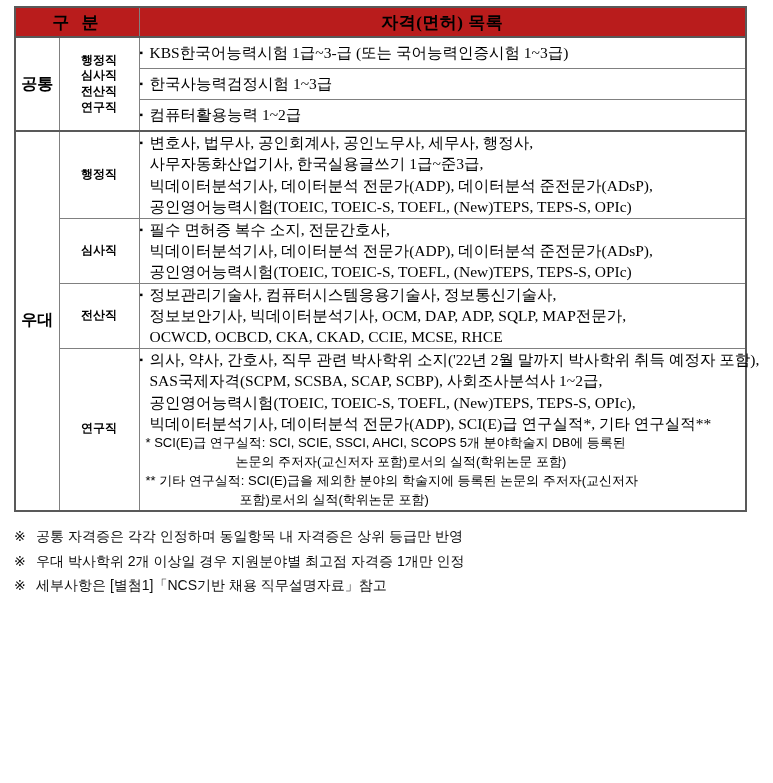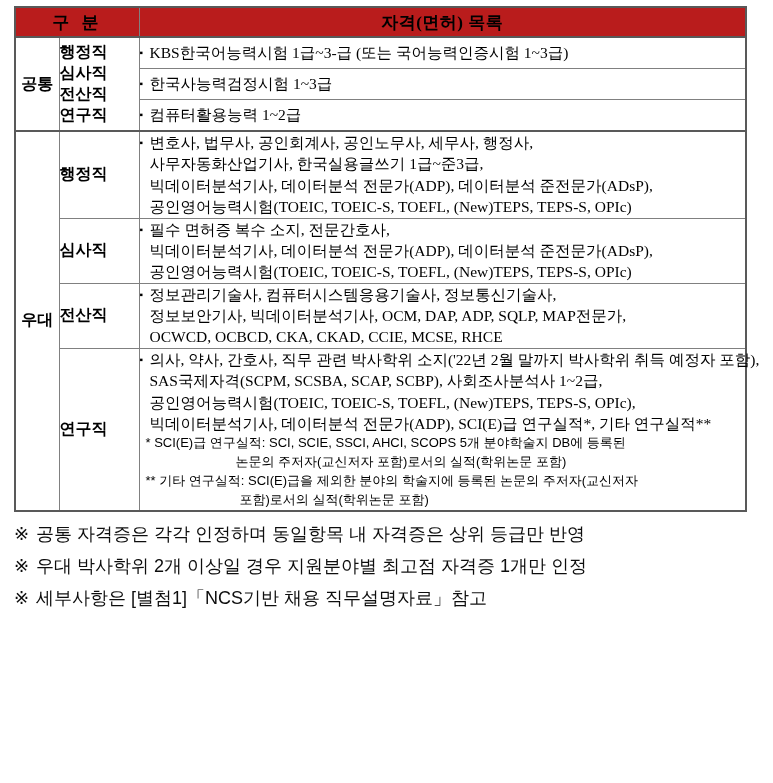--- a/index.html
+++ b/index.html
@@ -56,23 +56,23 @@
   .col-b { width: 80px; }
 
   
   .grp {
     text-align: center;
     font-weight: bold;
     font-size: 16px;
   }
   
   .job {
-    text-align: left;
+    text-align: center;
     font-weight: bold;
-    font-size: 16px;
+    font-size: 12px;
     line-height: 1.30;
   }
   .job .stack { display: block; }
 
   
   .content {
     padding: 4px 6px 4px 8px;
     font-size: 15.5px;
     line-height: 1.38;
     text-align: left;
@@ -95,23 +95,23 @@
     font-size: 13px;
     line-height: 1.45;
     white-space: nowrap;
   }
   .fnote.ind1 { padding-left: 6px; }
   .fnote.ind2 { padding-left: 96px; }
   .fnote.ind3 { padding-left: 100px; }
 
   
   .notes {
-    margin-top: 6px;
+    margin-top: 12px;
     font-family: "Liberation Sans", "DejaVu Sans", sans-serif;
-    font-size: 18px;
+    font-size: 14px;
     line-height: 1.78;
     color: #0d0d0d;
   }
   .notes .nline { white-space: nowrap; }
   .notes .lvl1 { padding-left: 0; }
   .notes .lvl2 { padding-left: 22px; }
   .notes .lvl3 { padding-left: 54px; }
   .mark { display: inline-block; width: 22px; }
 </style>
 </head>

